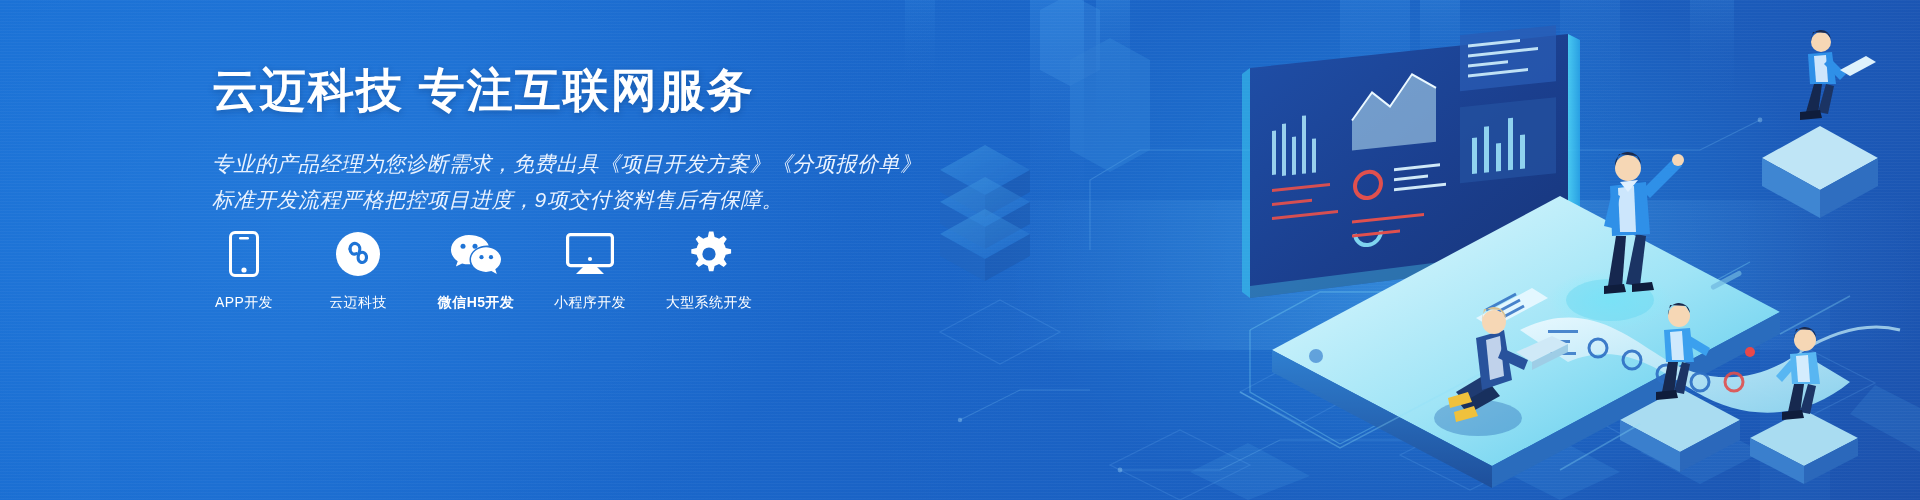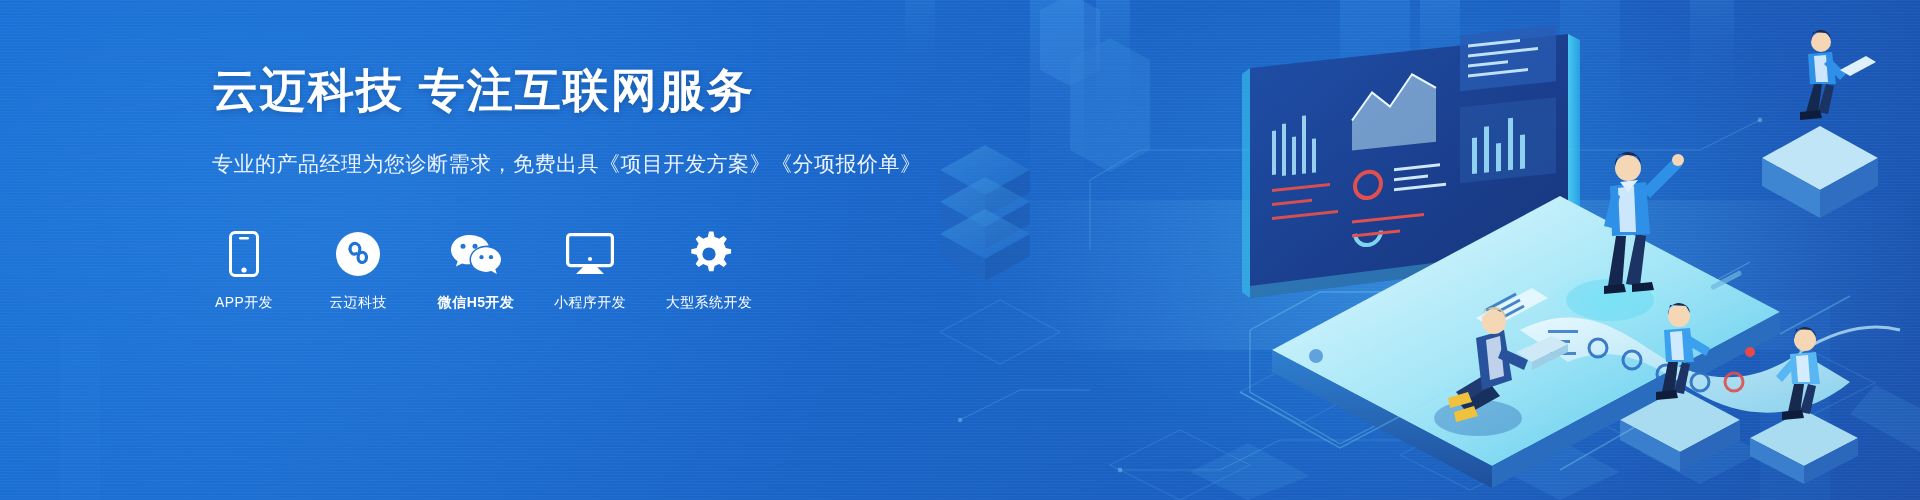--- a/index.html
+++ b/index.html
@@ -53,21 +53,21 @@
   }
   .subtitle {
     margin-top:26px;
     font-size:21px;
     color:#eaf3ff;
     line-height:1.72;
     letter-spacing:0.5px;
     white-space:nowrap;
     font-weight:400;
   }
-  .subtitle div { white-space:nowrap; }
+  .subtitle div { white-space:nowrap;font-style:italic; }
 
   
   .services {
     position:absolute;
     left:205px; top:228px;
     display:flex;
     align-items:flex-start;
     gap:32px;
     z-index:6;
   }
@@ -436,20 +436,21 @@
       <path d="M640 470 L720 424"></path>
     </g>
   </svg>
 
   <div class="scanlines"></div>
 
   <div class="content">
     <h1 class="headline">云迈科技 专注互联网服务</h1>
     <div class="subtitle">
       <div>专业的产品经理为您诊断需求，免费出具《项目开发方案》《分项报价单》</div>
+      <div>标准开发流程严格把控项目进度，9项交付资料售后有保障。</div>
     </div>
   </div>
 
   <div class="services">
 
     <div class="service">
       <span class="ico">
         <svg width="30" height="46" viewBox="0 0 30 46">
           <rect x="1.5" y="1.5" width="27" height="43" rx="4.5" ry="4.5" fill="none" stroke="#ffffff" stroke-width="3"></rect>
           <rect x="10" y="6" width="10" height="2.4" rx="1.2" fill="#ffffff"></rect>

